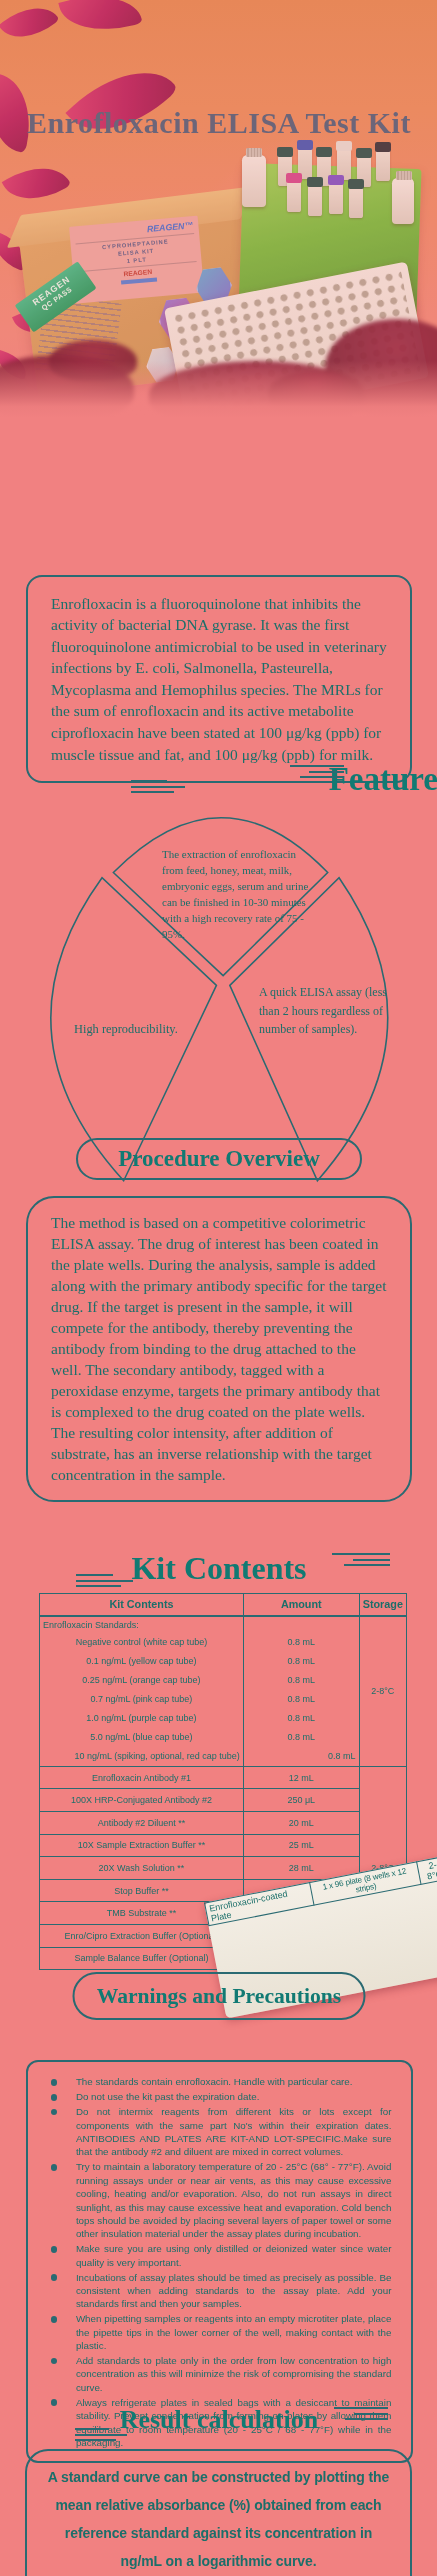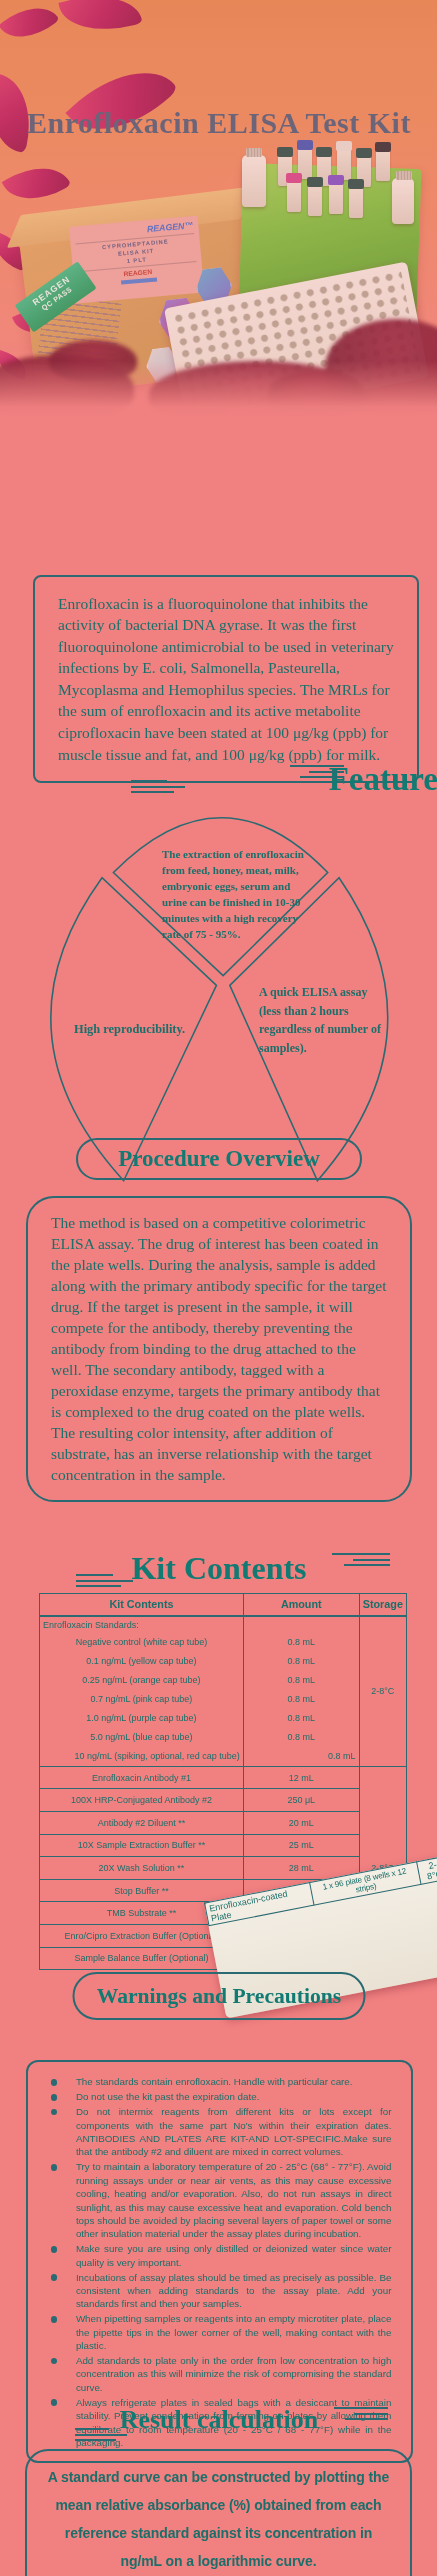--- a/index.html
+++ b/index.html
@@ -75,21 +75,21 @@
   
   .pill{position:absolute;left:50%;transform:translateX(-50%);border:2.1px solid var(--bd);
         border-radius:36px;color:var(--teal-head);font-weight:bold;display:flex;align-items:center;
         justify-content:center;white-space:nowrap;}
   .secbox{position:absolute;border:2.1px solid var(--bd);color:var(--teal);box-sizing:border-box;}
   .linehead{position:absolute;left:0;width:100%;text-align:center;font-weight:bold;color:var(--teal-head);}
   .deco{position:absolute;display:flex;flex-direction:column;gap:3.6px;}
   .deco i{display:block;height:2.1px;background:var(--bd);}
   .serifbody{font-size:15.5px;line-height:21.6px;}
   
-  .petal-text{position:absolute;color:var(--teal);font-weight:bold;}
+  .petal-text{position:absolute;color:var(--teal);}
   
   table.kit{position:absolute;left:39px;top:1593px;width:368px;border-collapse:collapse;
         font-family:"Liberation Sans",sans-serif;color:var(--teal);}
   table.kit td{border:1px solid var(--bd);font-size:9px;padding:1px 3.1px;}
   table.kit tr.hdr td{font-size:10.8px;font-weight:bold;text-align:center;height:18.5px;}
   td.ctr{text-align:center;}
   td.lft{text-align:left;padding-left:7.2px;}
   tr.plate td{height:17.5px;}
   tr.plate td.amt{font-size:8.2px;letter-spacing:-0.2px;}
   tr.stdlabel td{height:14.4px;border-bottom:none;}
@@ -172,21 +172,21 @@
 
     <div class="mound" style="left:-20.6px;top:355px;width:155px;height:67px;"></div>
     <div class="mound" style="left:49px;top:340px;width:88px;height:41px;"></div>
     <div class="mound" style="left:149px;top:361px;width:216px;height:67px;"></div>
     <div class="mound" style="left:325px;top:319px;width:144px;height:98px;"></div>
     <div class="mound" style="left:268px;top:371px;width:93px;height:46px;"></div>
     <div class="hero-tint"></div>
     <div class="hero-fade"></div>
   </div>
 
-  <div class="secbox serifbody" style="left:26px;top:575px;width:386px;border-radius:8px;padding:15.5px 23px;margin-left:7px;">
+  <div class="secbox serifbody" style="left:26px;top:575px;width:386px;border-radius:16px;padding:15.5px 23px;">
     <span>Enrofloxacin is a fluoroquinolone that inhibits the activity of bacterial DNA gyrase. It was the first fluoroquinolone antimicrobial to be used in veterinary infections by E. coli, Salmonella, Pasteurella, Mycoplasma and Hemophilus species. The MRLs for the sum of enrofloxacin and its active metabolite ciprofloxacin have been stated at 100 μg/kg (ppb) for muscle tissue and fat, and 100 μg/kg (ppb) for milk.</span>
   </div>
 
   <div class="linehead" style="top:761px;font-size:33px;text-align:right;">
     <span>Feature</span>
   </div>
   <div class="deco" style="left:131px;top:780px;align-items:flex-start;">
     <i style="width:36px;"></i>
       <i style="width:54px;"></i>
       <i style="width:43px;"></i>

